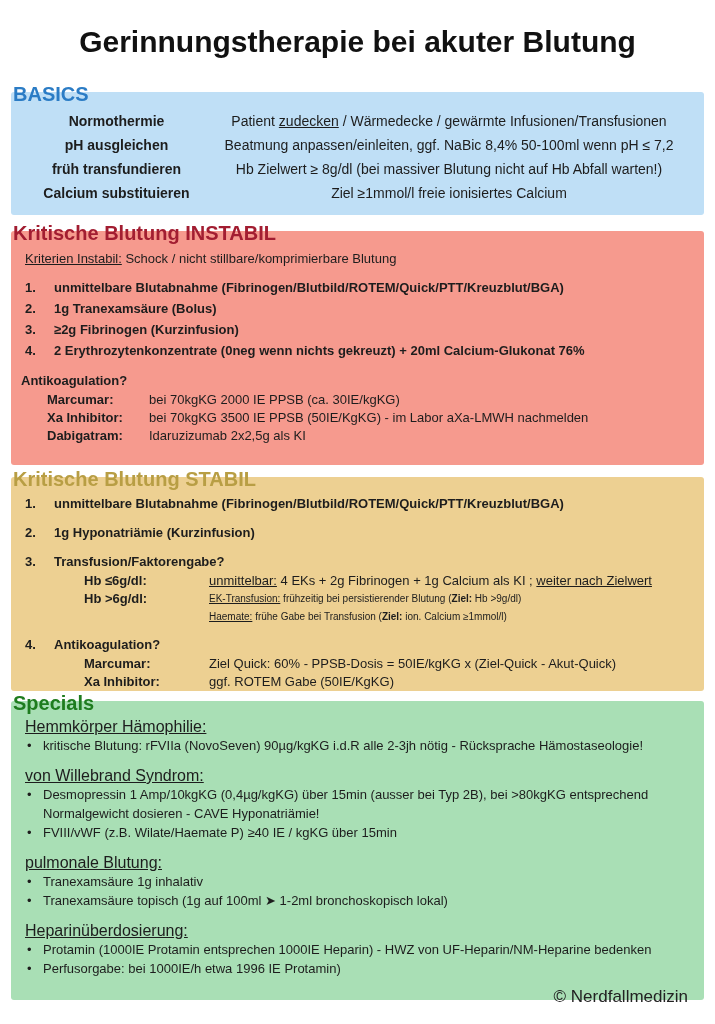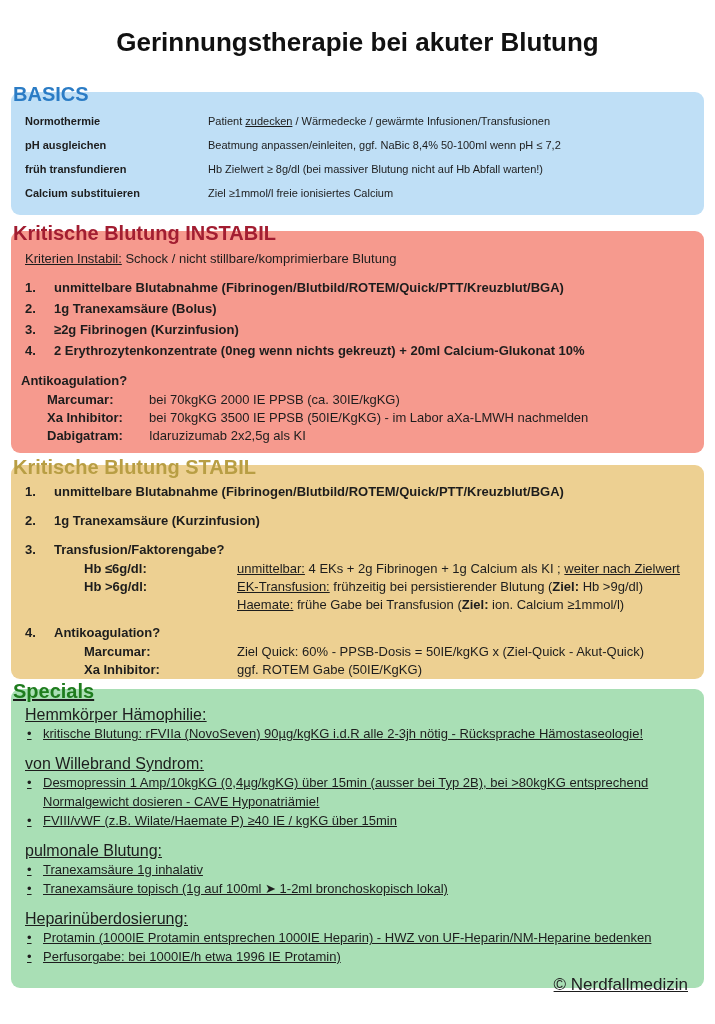--- a/index.html
+++ b/index.html
@@ -3,41 +3,41 @@
 <meta charset="utf-8">
 <style>
   html, body { margin:0; padding:0; }
   body {
     width:715px; height:1024px; overflow:hidden;
     background:#ffffff; color:#1d1d1d;
     font-family:"Liberation Sans", "DejaVu Sans", sans-serif;
     -webkit-font-smoothing:antialiased;
   }
   .title {
-    font-size:26px; font-weight:bold; text-align:center;
+    font-size:30px; font-weight:bold; text-align:center;
     margin:25px 10px 0; line-height:34px; color:#111;
   }
   .box {
-    margin:0 11px; border-radius:9px; padding:0 14px 10px;
+    margin:0 11px; border-radius:3px; padding:0 14px 10px;
     overflow:visible;
   }
   .box-heading {
     font-size:20px; font-weight:bold; line-height:23px;
     transform:translateY(-9px); margin:0 0 -6px -12px;
   }
   .basics   { background:var(--basics-bg,#bfdff6);   margin-top:33px; }
   .basics-h { color:var(--basics-heading,#2b7cc5); }
-  .instabil { background:var(--instabil-bg,#f69a8e); margin-top:16px; padding-bottom:8px; }
+  .instabil { background:var(--instabil-bg,#f69a8e); margin-top:16px; padding-bottom:20px; }
   .instabil-h { color:var(--instabil-heading,#a21d31); }
   .stabil   { background:var(--stabil-bg,#edd092);   margin-top:12px; padding-bottom:0; }
   .stabil-h { color:var(--stabil-heading,#b89e44); }
-  .specials { background:var(--specials-bg,#a9dfb5); margin-top:10px; padding-bottom:2px;text-decoration:underline; }
+  .specials { background:var(--specials-bg,#a9dfb5); margin-top:10px; padding-bottom:2px; }
   .specials-h { color:var(--specials-heading,#1e7c1e); }
 
-  .kv-row { display:flex; font-size:11px; line-height:24px; }
+  .kv-row { display:flex; font-size:14px; line-height:24px;text-align:center; }
   .kv-label { width:183px; flex:none; font-weight:bold; }
   .kv-value { flex:1; }
 
   .u { text-decoration:underline; }
   .b { font-weight:bold; }
 
   .criteria { font-size:13px; line-height:19px; margin-top:1px; }
 
   .steps { margin-top:9px; }
   .step { display:flex; font-size:13px; font-weight:bold; line-height:21px; }
@@ -45,24 +45,24 @@
   .step .txt { flex:1; }
 
   .ak { margin-top:10px; }
   .ak-head { font-size:13px; font-weight:bold; line-height:20px; margin-left:-4px; }
   .ak-row { display:flex; font-size:13px; line-height:18px; margin-left:22px; }
   .ak-label { width:102px; flex:none; font-weight:bold; }
   .ak-value { flex:1; }
 
   .stabil .step { line-height:20px; margin-top:9px; }
   .stabil .step.first { margin-top:0; }
-  .sub-row { display:flex; font-size:13px; line-height:18px; margin-left:59px;gap:28px; }
+  .sub-row { display:flex; font-size:13px; line-height:18px; margin-left:59px; }
   .sub-label { width:125px; flex:none; font-weight:bold; }
   .sub-value { flex:1; }
-  .sub-line { font-size:13px; line-height:18px; }
+  .sub-line { font-size:10px; line-height:18px; }
 
   .grp { margin-top:12px; }
   .grp.first { margin-top:0; }
   .grp-title { font-size:16px; line-height:18px; text-decoration:underline; }
   .b-row { display:flex; font-size:13px; line-height:19px; }
   .b-row .dot { width:16px; flex:none; padding-left:2px; }
   .b-row .b-text { flex:1; }
 
   .footer {
     text-align:right; font-size:17px; line-height:20px;
@@ -107,21 +107,21 @@
       <div class="step">
           <span class="num">2.</span>
           <span class="txt">1g Tranexamsäure (Bolus)</span>
         </div>
       <div class="step">
           <span class="num">3.</span>
           <span class="txt">≥2g Fibrinogen (Kurzinfusion)</span>
         </div>
       <div class="step">
           <span class="num">4.</span>
-          <span class="txt">2 Erythrozytenkonzentrate (0neg wenn nichts gekreuzt) + 20ml Calcium-Glukonat 10%</span>
+          <span class="txt">2 Erythrozytenkonzentrate (0neg wenn nichts gekreuzt) + 20ml Calcium-Glukonat 76%</span>
         </div>
     </div>
     <div class="ak">
       <div class="ak-head">Antikoagulation?</div>
       <div class="ak-row">
           <span class="ak-label">Marcumar:</span>
           <span class="ak-value">bei 70kgKG 2000 IE PPSB (ca. 30IE/kgKG)</span>
         </div>
       <div class="ak-row">
           <span class="ak-label">Xa Inhibitor:</span>
@@ -135,21 +135,21 @@
   </section>
 
   <section class="box stabil">
     <div class="box-heading stabil-h">Kritische Blutung STABIL</div>
     <div class="step first">
         <span class="num">1.</span>
         <span class="txt">unmittelbare Blutabnahme (Fibrinogen/Blutbild/ROTEM/Quick/PTT/Kreuzblut/BGA)</span>
       </div>
     <div class="step">
         <span class="num">2.</span>
-        <span class="txt">1g Tranexamsäure (Kurzinfusion)</span>
+        <span class="txt">1g Hyponatriämie (Kurzinfusion)</span>
       </div>
     <div class="step">
         <span class="num">3.</span>
         <span class="txt">Transfusion/Faktorengabe?</span>
       </div>
     <div class="sub-row">
       <span class="sub-label">Hb ≤6g/dl:</span>
       <span class="sub-value"><span class="u">unmittelbar:</span><span> 4 EKs + 2g Fibrinogen + 1g Calcium als KI ; </span><span class="u">weiter nach Zielwert</span></span>
     </div>
     <div class="sub-row">

